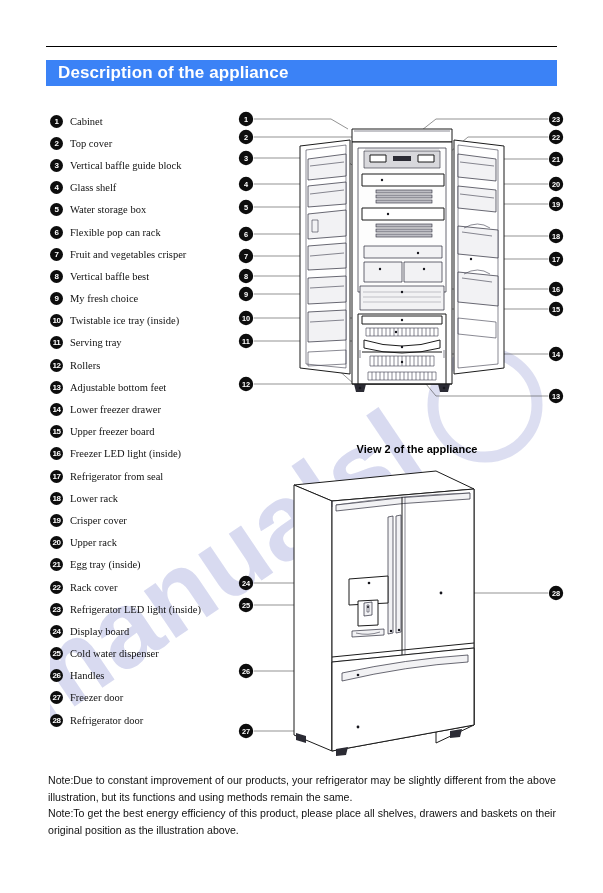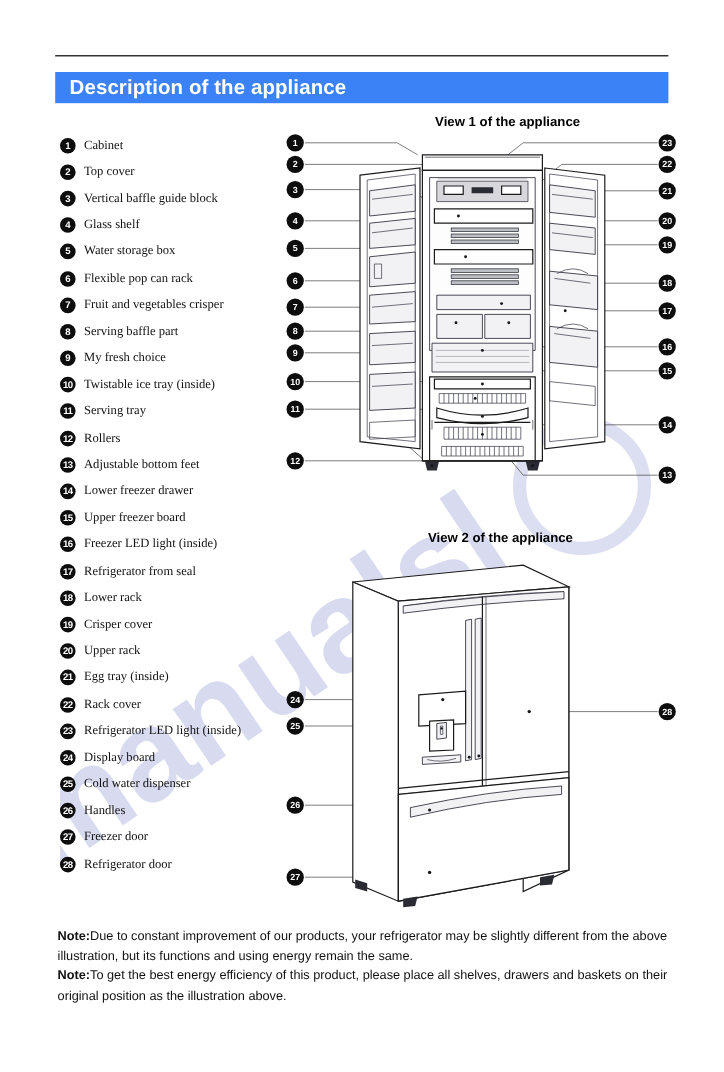--- a/index.html
+++ b/index.html
@@ -166,21 +166,21 @@
     width: 508px;
     z-index: 5;
   }
   .note-para {
     font-size: 10.6px;
     line-height: 16.6px;
     color: #111;
     text-align: justify;
     margin: 0 0 0 0;
   }
-  .note-label { font-weight: bold; }
+  .note-label { font-weight: normal; }
 </style>
 </head>
 <body>
 
 <div class="page">
 
   <svg class="watermark" viewBox="0 0 520 430">
     <circle class="watermark-ring" cx="435" cy="105" r="52"></circle>
     <text class="watermark-text" transform="rotate(-34 40 360)" x="-40" y="390">manualsl</text>
   </svg>
@@ -215,21 +215,21 @@
     <div class="part-item">
         <span class="badge">6</span>
         <span class="part-label">Flexible pop can rack</span>
       </div>
     <div class="part-item">
         <span class="badge">7</span>
         <span class="part-label">Fruit and vegetables crisper</span>
       </div>
     <div class="part-item">
         <span class="badge">8</span>
-        <span class="part-label">Serving baffle part</span>
+        <span class="part-label">Vertical baffle best</span>
       </div>
     <div class="part-item">
         <span class="badge">9</span>
         <span class="part-label">My fresh choice</span>
       </div>
     <div class="part-item">
         <span class="badge">10</span>
         <span class="part-label">Twistable ice tray (inside)</span>
       </div>
     <div class="part-item">
@@ -300,21 +300,20 @@
         <span class="badge">27</span>
         <span class="part-label">Freezer door</span>
       </div>
     <div class="part-item">
         <span class="badge">28</span>
         <span class="part-label">Refrigerator door</span>
       </div>
   </div>
 
   <div class="diagram" id="view1-panel">
-    <div class="view-title">View 1 of the appliance</div>
 
     <svg class="dwg" width="330" height="350" viewBox="0 0 330 350">
 
       <g class="leader">
         <path d="M18 23 H 95"></path>
         <path d="M18 41 H 120"></path>
         <path d="M18 62 H 105"></path>
         <path d="M18 88 H 104"></path>
         <path d="M18 111 H 106"></path>
         <path d="M18 138 H 108"></path>
@@ -651,17 +650,17 @@
           <text class="cal-num" x="10" y="288">27</text>
         </g>
       <g>
           <circle class="cal-circle" cx="320" cy="150" r="7.2"></circle>
           <text class="cal-num" x="320" y="150">28</text>
         </g>
     </svg>
   </div>
 
   <div class="notes">
-    <p class="note-para"><span class="note-label">Note:</span><span>Due to constant improvement of our products, your refrigerator may be slightly different from the above illustration, but its functions and using energy remain the same.</span></p>
+    <p class="note-para"><span class="note-label">Note:</span><span>Due to constant improvement of our products, your refrigerator may be slightly different from the above illustration, but its functions and using methods remain the same.</span></p>
     <p class="note-para"><span class="note-label">Note:</span><span>To get the best energy efficiency of this product, please place all shelves, drawers and baskets on their original position as the illustration above.</span></p>
   </div>
 
 </div>
 
 </body></html>

